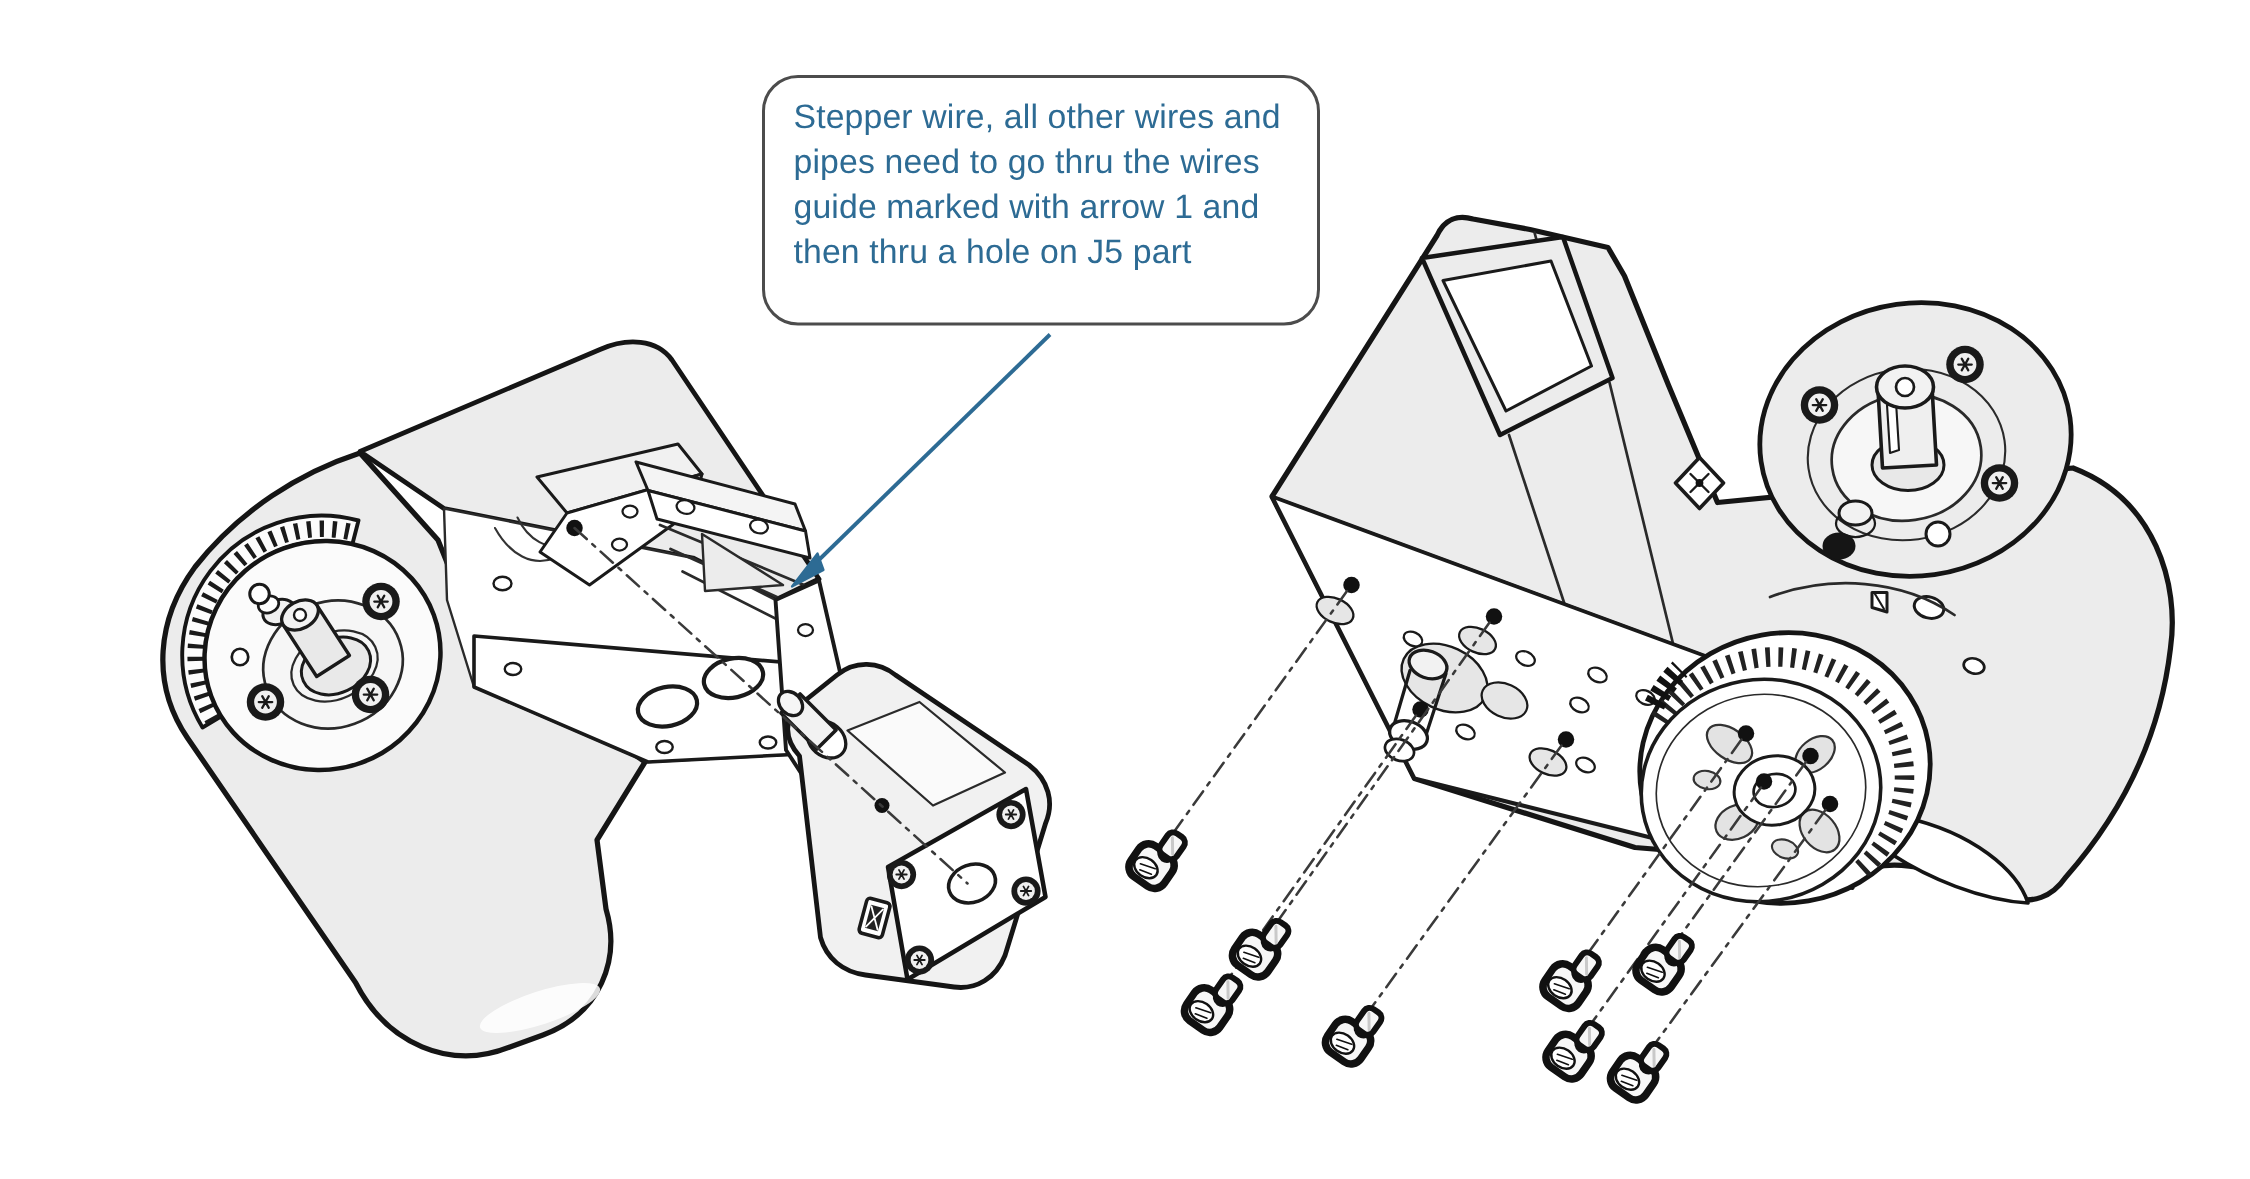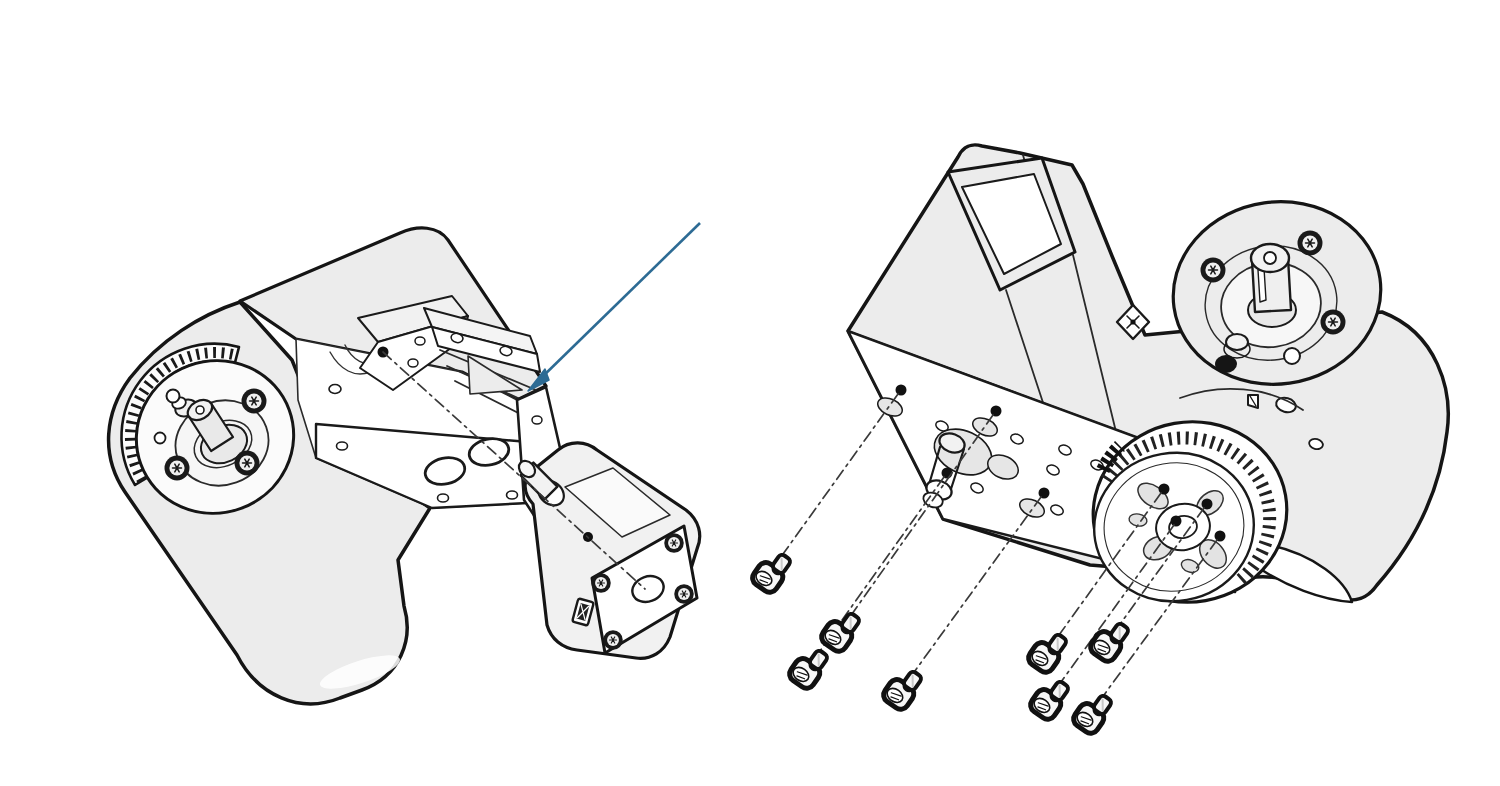--- a/index.html
+++ b/index.html
@@ -242,14 +242,17 @@
       <use href="#screw" transform="translate(1089,718) rotate(35)"></use>
     </g>
   </g>
 
   <g>
     <path d="M700,223 L537,382" stroke="#2d6b94" stroke-width="2.6" fill="none"></path>
     <path d="M528,391 L545,369 L549,380 Z" fill="#2d6b94" stroke="#2d6b94" stroke-width="1.5" stroke-linejoin="round"></path>
   </g>
 </svg>
 
-
+<div class="callout">
+  <span>Stepper wire, all other wires and pipes need to go thru the wires guide marked with arrow 1 and then thru a hole on J5 part</span>
 </div>
 
+</div>
+
 </body></html>

